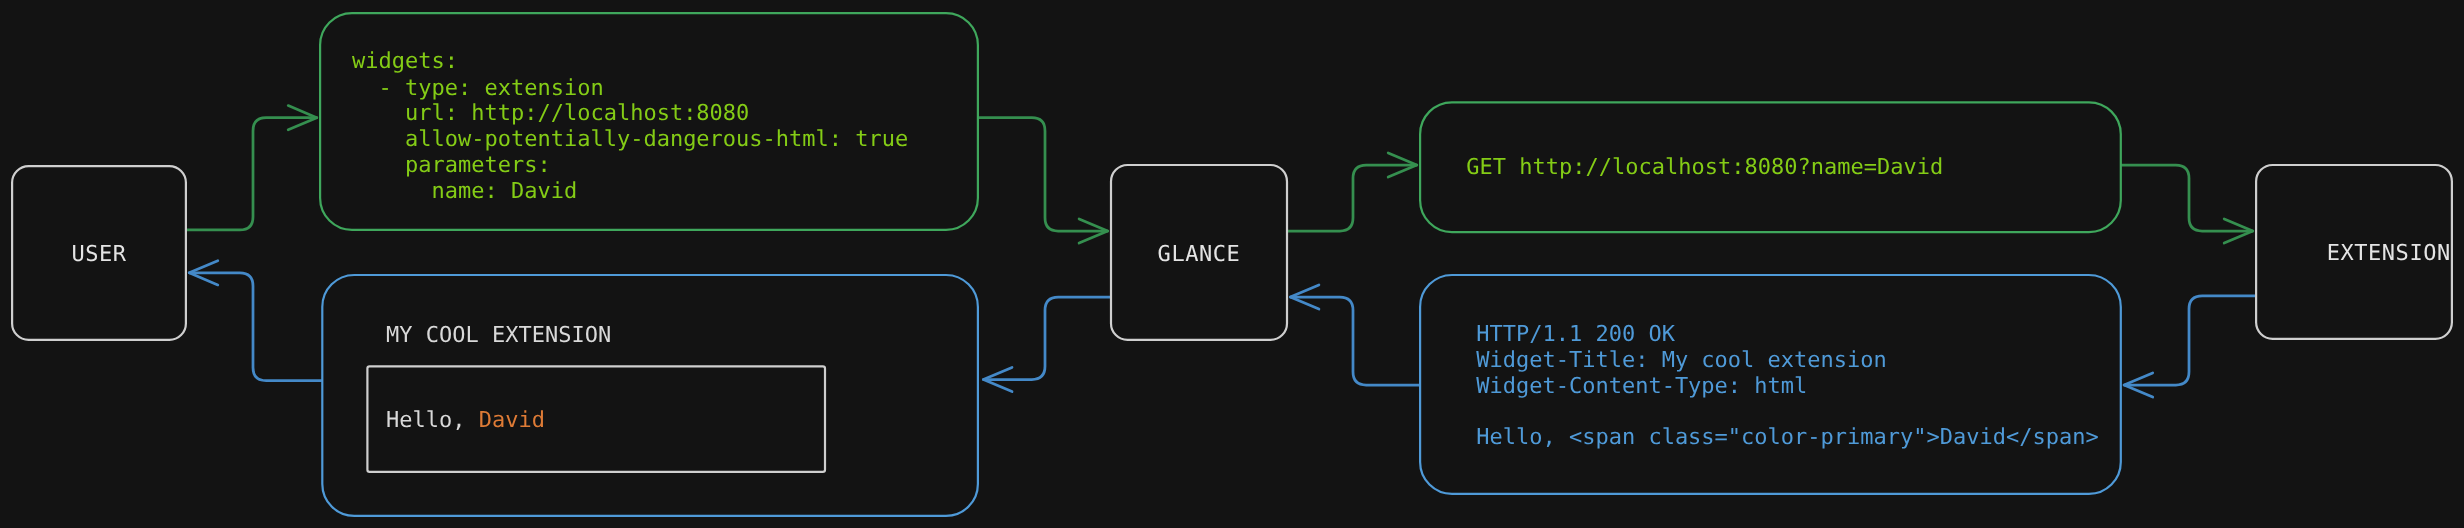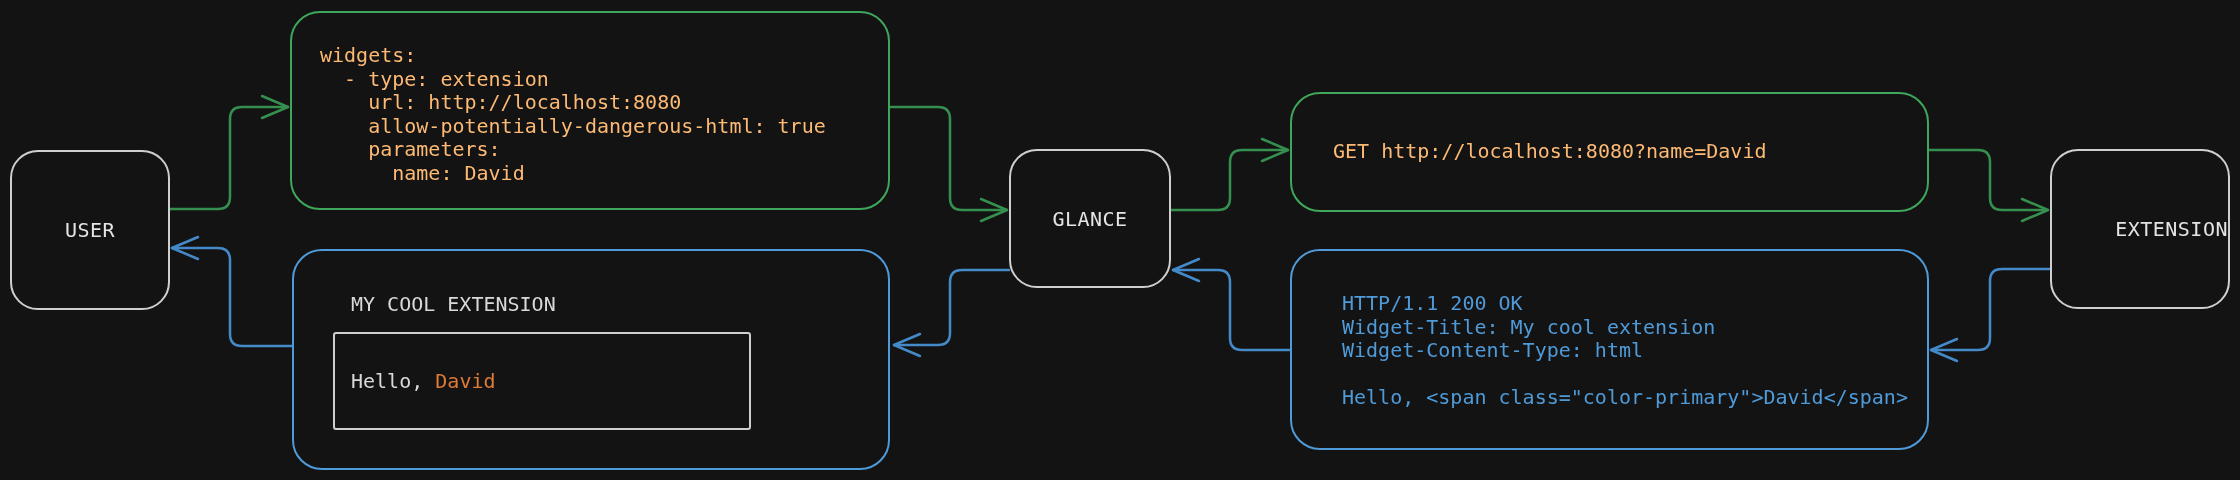--- a/index.html
+++ b/index.html
@@ -1,36 +1,36 @@
 <!DOCTYPE html>
 <html><head>
 <meta charset="utf-8">
 <style>
   html,body{margin:0;padding:0;background:#131313;}
   .canvas{
     position:relative;width:2240px;height:480px;background:#131313;
     font-family:"DejaVu Sans Mono","Liberation Mono",monospace;overflow:hidden;
   }
   .node{
-    position:absolute;border:2px solid #cfcfcf;border-radius:28px;
+    position:absolute;border:2px solid #cfcfcf;border-radius:16px;
     display:flex;align-items:center;justify-content:center;
     color:#e4e4e4;font-size:20px;box-sizing:border-box;letter-spacing:.5px;
   }
   .box{position:absolute;border-radius:30px;box-sizing:border-box;}
   .box pre{margin:0;font-family:inherit;font-size:20px;line-height:23.5px;}
-  .green-box{border:2px solid #3fa75c;color:#fdba74;}
+  .green-box{border:2px solid #3fa75c;color:#84cc16;}
   .blue-box{border:2px solid #4f9ad8;color:#4f9ad8;}
 
   #config-box{left:290px;top:11px;width:600px;height:199px;padding:31px 18px 0 28px;}
   #request-box{left:1290px;top:92px;width:639px;height:120px;display:flex;align-items:center;padding-left:41px;}
   #response-box{left:1290px;top:249px;width:639px;height:201px;padding:41px 16px 0 50px;}
   #widget-box{left:292px;top:249px;width:598px;height:221px;}
 
   #user-node{left:10px;top:150px;width:160px;height:160px;}
-  #glance-node{left:1009px;top:149px;width:162px;height:139px;}
+  #glance-node{left:1009px;top:149px;width:162px;height:161px;}
   #extension-node{left:2050px;top:149px;width:180px;height:160px;justify-content:flex-end;}
 
   .widget-title{
     position:absolute;left:57px;top:42px;color:#d9d9d9;
     font-size:20px;line-height:23.5px;
   }
   .widget-card{
     position:absolute;left:39px;top:81px;width:418px;height:98px;
     border:2px solid #cfcfcf;border-radius:3px;box-sizing:border-box;
     display:flex;align-items:center;padding-left:16px;

